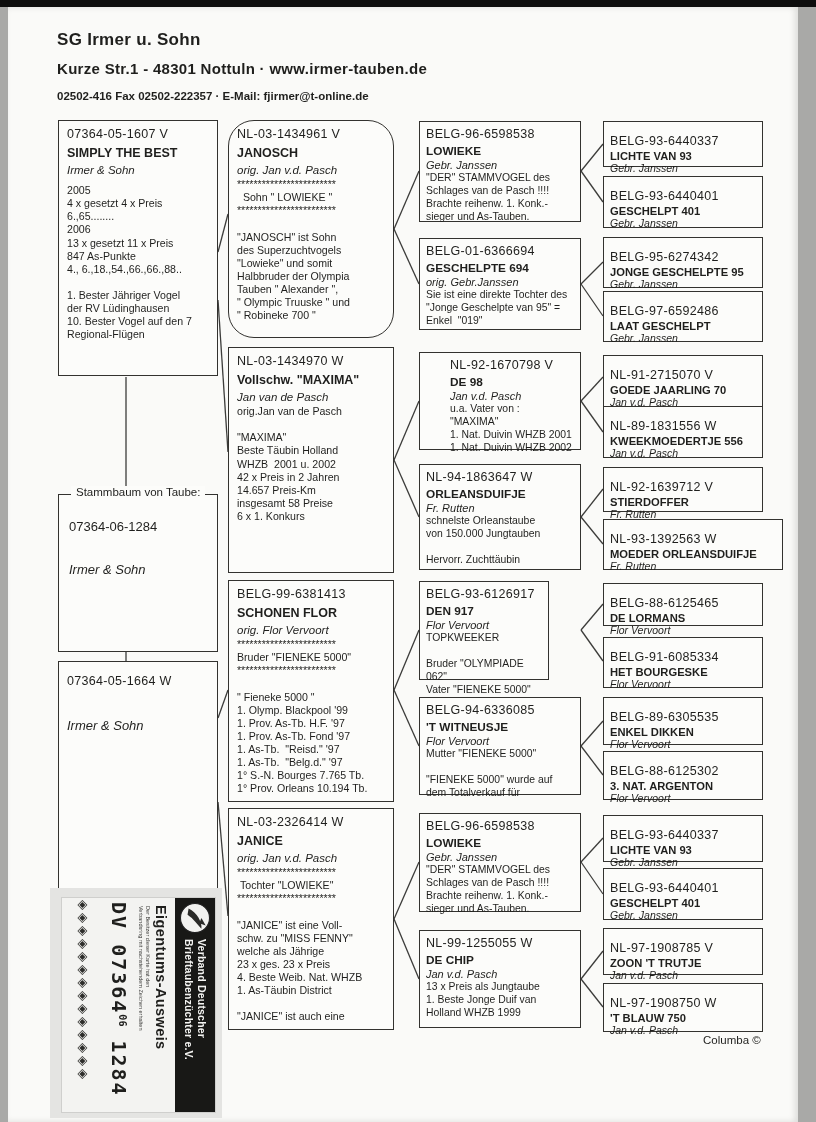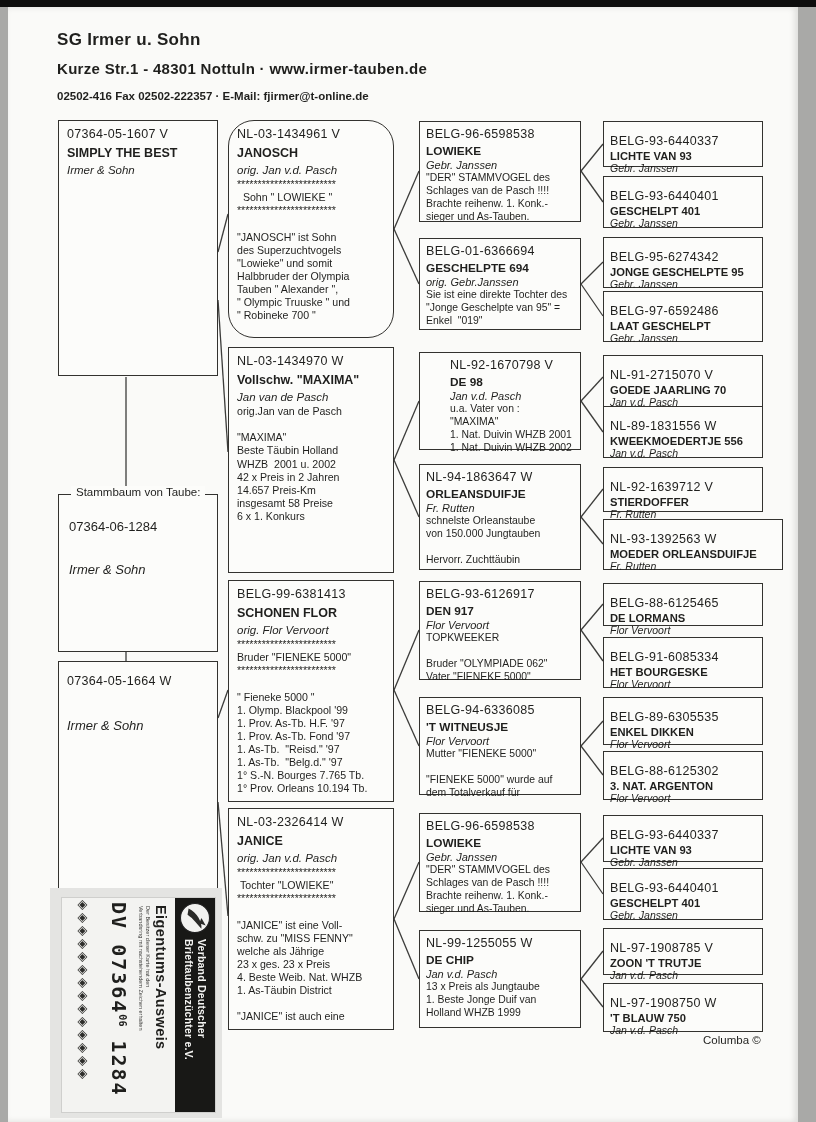--- a/index.html
+++ b/index.html
@@ -87,20 +87,32 @@
       <line x1="581" y1="862" x2="603" y2="894"></line>
     <line x1="581" y1="979" x2="603" y2="951"></line>
       <line x1="581" y1="979" x2="603" y2="1007"></line>
   </g>
 </svg>
 
 <div class="box" style="left:58px;top:120px;width:160px;height:256px;">
   <div class="ring">07364-05-1607 V</div>
   <div class="bname">SIMPLY THE BEST</div>
   <div class="orig" style="margin-bottom:8px;">Irmer &amp; Sohn</div>
+  <div class="note">2005
+4 x gesetzt 4 x Preis
+6.,65........
+2006
+13 x gesetzt 11 x Preis
+847 As-Punkte
+4., 6.,18.,54.,66.,66.,88..
+
+1. Bester Jähriger Vogel
+der RV Lüdinghausen
+10. Bester Vogel auf den 7
+Regional-Flügen</div>
 </div>
 
 <div class="box" style="left:58px;top:494px;width:160px;height:158px;">
   <div class="subject-legend">Stammbaum von Taube:</div>
   <div class="subject-ring">07364-06-1284</div>
   <div class="subject-breeder">Irmer &amp; Sohn</div>
 </div>
 
 <div class="box" style="left:58px;top:661px;width:160px;height:244px;">
   <div class="ring" style="margin:6px 0 30px 0;">07364-05-1664 W</div>
@@ -200,21 +212,21 @@
 </div>
 <div class="box g3" style="left:419px;top:464px;width:162px;height:106px;">
   <div class="ring">NL-94-1863647 W</div>
   <div class="bname">ORLEANSDUIFJE</div>
   <div class="orig">Fr. Rutten</div>
   <div class="note">schnelste Orleanstaube
 von 150.000 Jungtauben
 
 Hervorr. Zuchttäubin</div>
 </div>
-<div class="box g3" style="left:419px;top:581px;width:162px;height:99px;">
+<div class="box g3" style="left:419px;top:581px;width:130px;height:99px;">
   <div class="ring">BELG-93-6126917</div>
   <div class="bname">DEN 917</div>
   <div class="orig">Flor Vervoort</div>
   <div class="note">TOPKWEEKER
 
 Bruder "OLYMPIADE 062"
 Vater "FIENEKE 5000"</div>
 </div>
 <div class="box g3" style="left:419px;top:697px;width:162px;height:98px;">
   <div class="ring">BELG-94-6336085</div>

